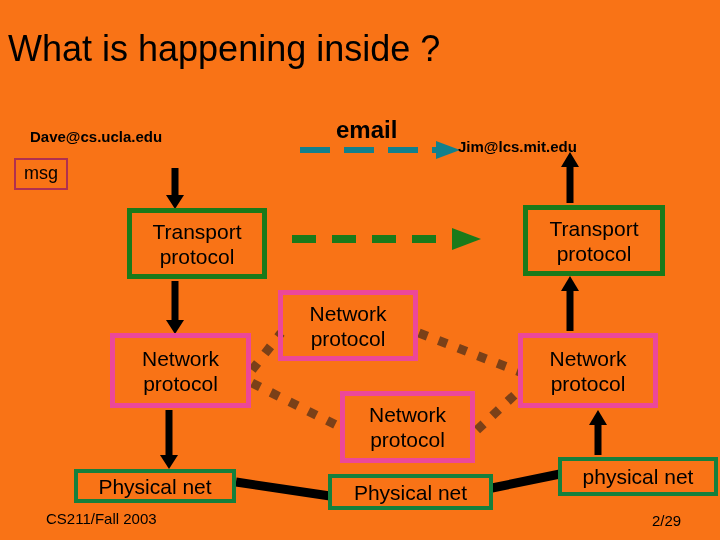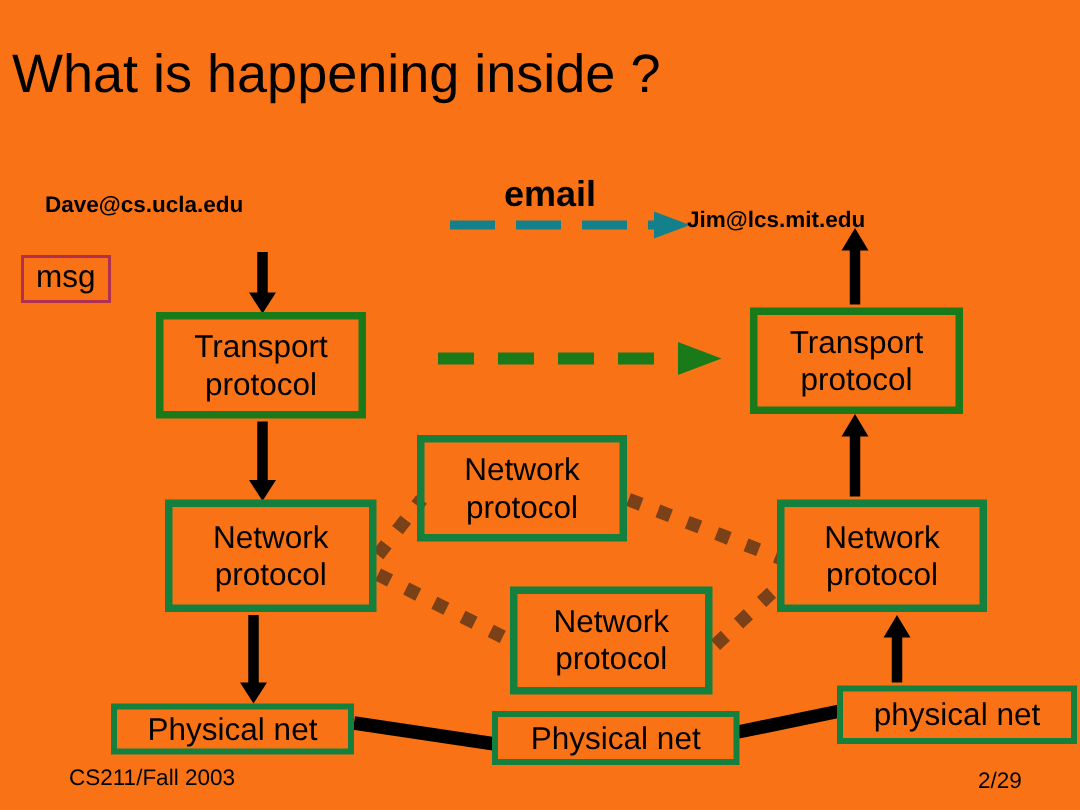--- a/index.html
+++ b/index.html
@@ -42,24 +42,24 @@
     font-weight: bold;
     white-space: nowrap;
     color: #000;
   }
   #addr-left  { left: 30px;  top: 128px; }
   #addr-right { left: 458px; top: 138px; }
 
   .msg-box {
     position: absolute;
     left: 14px;
-    top: 170px;
+    top: 158px;
     padding: 1px 8px 3px 8px;
     border: 2px solid #b03050;
-    font-size: 21px;
+    font-size: 18px;
     line-height: 24px;
     color: #000;
     background: transparent;
     white-space: nowrap;
   }
 
   .email-label {
     position: absolute;
     left: 336px;
     top: 116px;
@@ -76,22 +76,22 @@
     align-items: center;
     justify-content: center;
     text-align: center;
     font-size: 21px;
     line-height: 25px;
     color: #000;
     background: transparent;
     white-space: nowrap;
   }
   .pbox span { display: block; }
-  .green  { border: 5px solid #1a7a1a; }
-  .brown  { border: 5px solid #15803d; }
+  .green  { border: 5px solid #1a7a1a; margin-left: 23px; }
+  .brown  { border: 5px solid #ec4899; }
   .black  { border: 4px solid #15803d; }
 
   
   #tp-left  { left: 104px; top: 208px; width: 140px; height: 71px; }
   #tp-right { left: 500px; top: 205px; width: 142px; height: 71px; }
 
   
   #np-left    { left: 110px; top: 333px; width: 141px; height: 75px; }
   #np-mid-up  { left: 278px; top: 290px; width: 140px; height: 71px; }
   #np-mid-lo  { left: 340px; top: 391px; width: 135px; height: 72px; }

